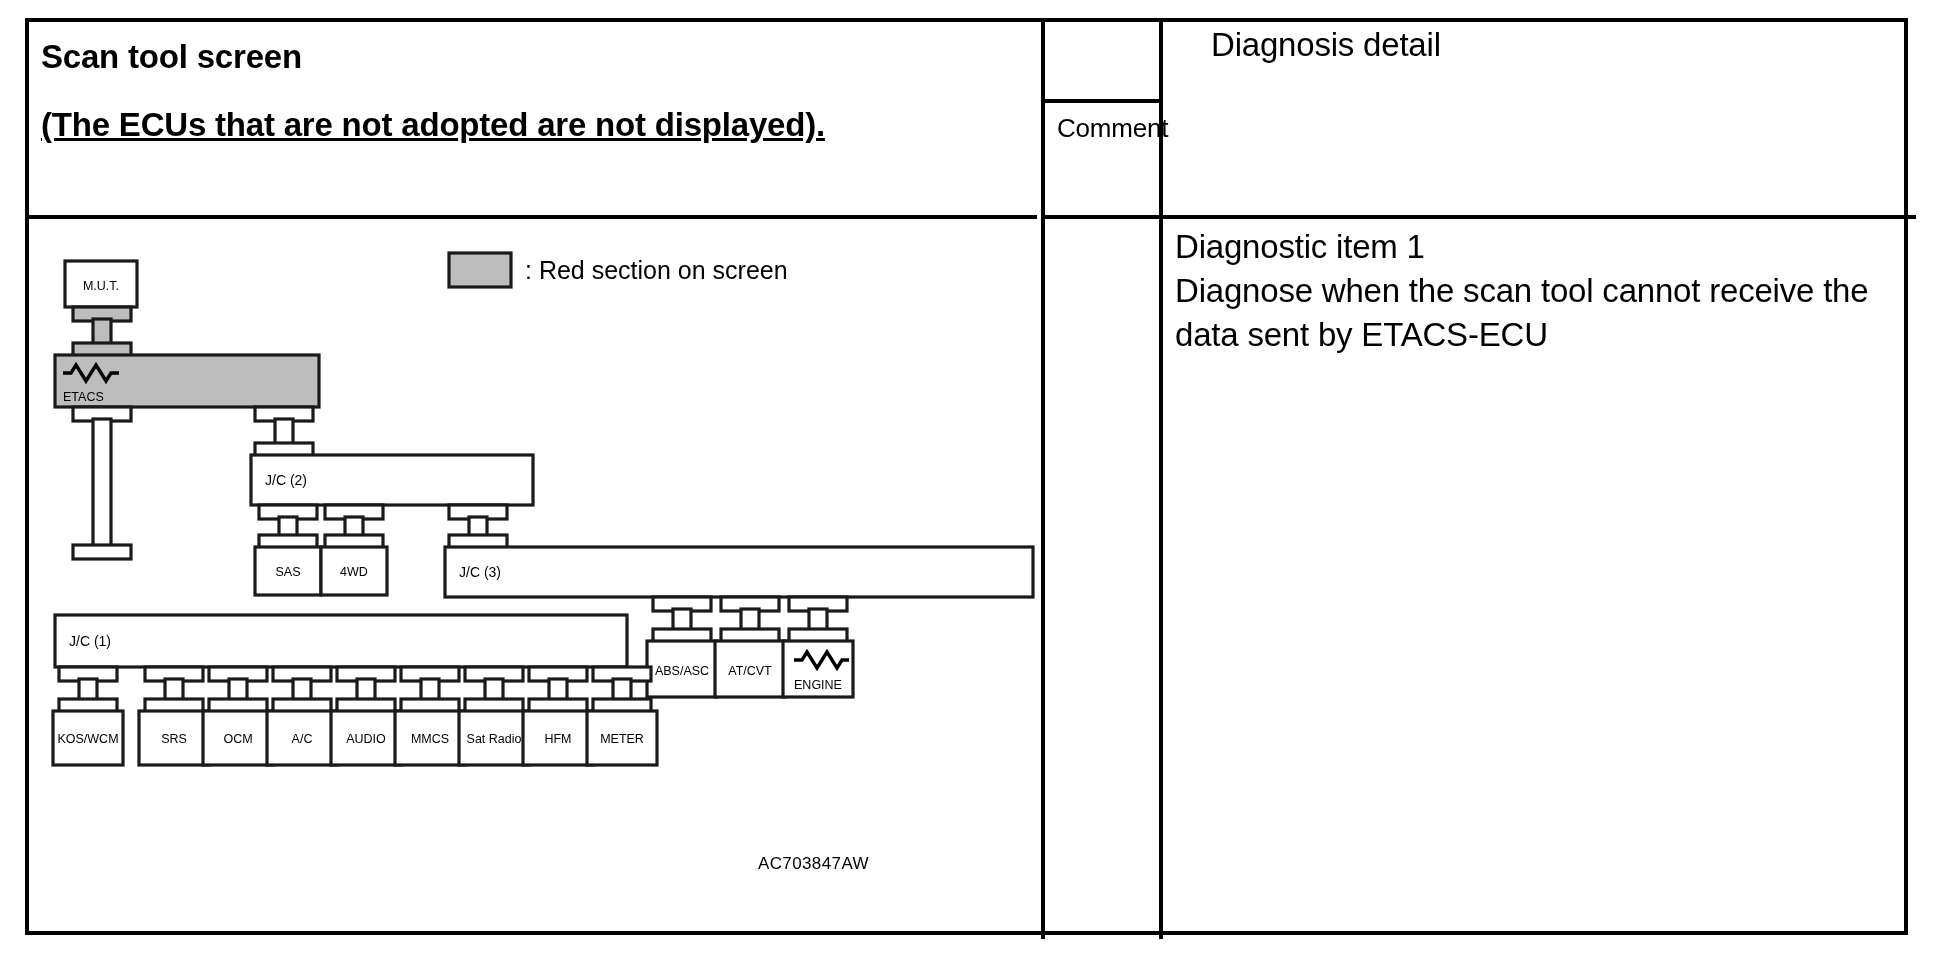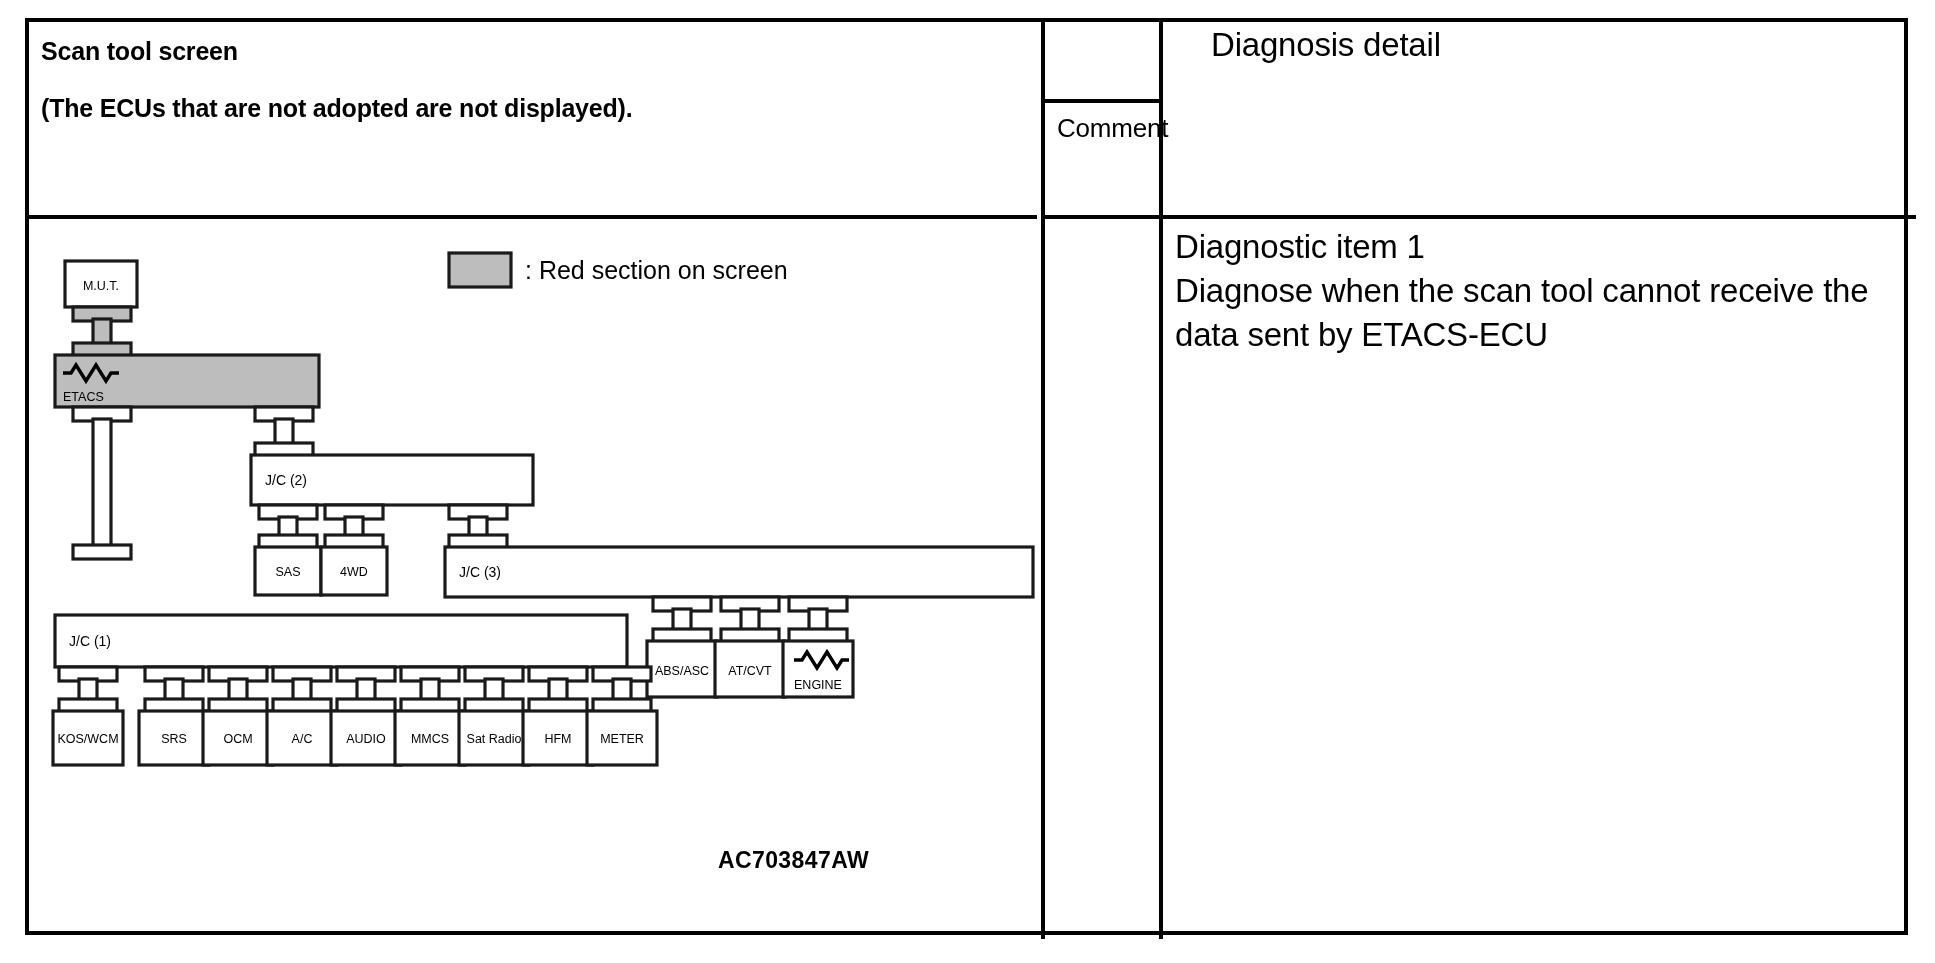--- a/index.html
+++ b/index.html
@@ -20,24 +20,24 @@
   
   .hsep-main{position:absolute;left:-4px;top:193px;width:1012px;height:4px;background:#000;}
   .hsep-comment{position:absolute;left:1012px;top:193px;width:119px;height:4px;background:#000;}
   .hsep-diag{position:absolute;left:1130px;top:193px;width:757px;height:4px;background:#000;}
   
   .hsep-comment-top{position:absolute;left:1012px;top:77px;width:119px;height:4px;background:#000;}
 
   
   .hdr-scan{
     position:absolute;left:12px;top:12px;width:960px;
-    font-size:25px;font-weight:bold;line-height:1.40;letter-spacing:-0.2px;
+    font-size:33px;font-weight:bold;line-height:1.40;letter-spacing:-0.2px;
   }
   .hdr-scan .l1{display:block;}
-  .hdr-scan .l2{display:block;margin-top:22px;}
+  .hdr-scan .l2{display:block;margin-top:22px;text-decoration:underline;}
   .hdr-comment{
     position:absolute;left:12px;top:10px;font-size:26px;font-weight:normal;
     letter-spacing:-0.2px;
   }
   .hdr-diag{
     position:absolute;left:12px;top:-4px;font-size:33px;font-weight:normal;
     letter-spacing:-0.2px;
   }
 
   
@@ -52,21 +52,21 @@
 
   .body-text{
     position:absolute;left:12px;top:6px;width:auto;
     font-size:33px;line-height:1.33;letter-spacing:-0.2px;white-space:pre-line;
   }
   .cell-comment .body-text{width:300px;}
   .cell-diag .body-text{width:720px;}
 
   .fig-code{
     position:absolute;right:180px;bottom:28px;
-    font-size:23px;font-weight:bold;letter-spacing:0.4px;
+    font-size:17px;font-weight:normal;letter-spacing:0.4px;
   }
 
   svg{display:block;}
   .bx{fill:#ffffff;stroke:#1a1a1a;stroke-width:3.2;}
   .bx-gray{fill:#bdbdbd;stroke:#1a1a1a;stroke-width:3.2;}
   .tab{fill:#ffffff;stroke:#1a1a1a;stroke-width:3.2;}
   .tab-gray{fill:#bdbdbd;stroke:#1a1a1a;stroke-width:3.2;}
   .lnk{fill:#ffffff;stroke:#1a1a1a;stroke-width:3.2;}
   .lnk-gray{fill:#bdbdbd;stroke:#1a1a1a;stroke-width:3.2;}
   .lbl{font-family:"Liberation Sans",sans-serif;font-size:14px;fill:#000;}

